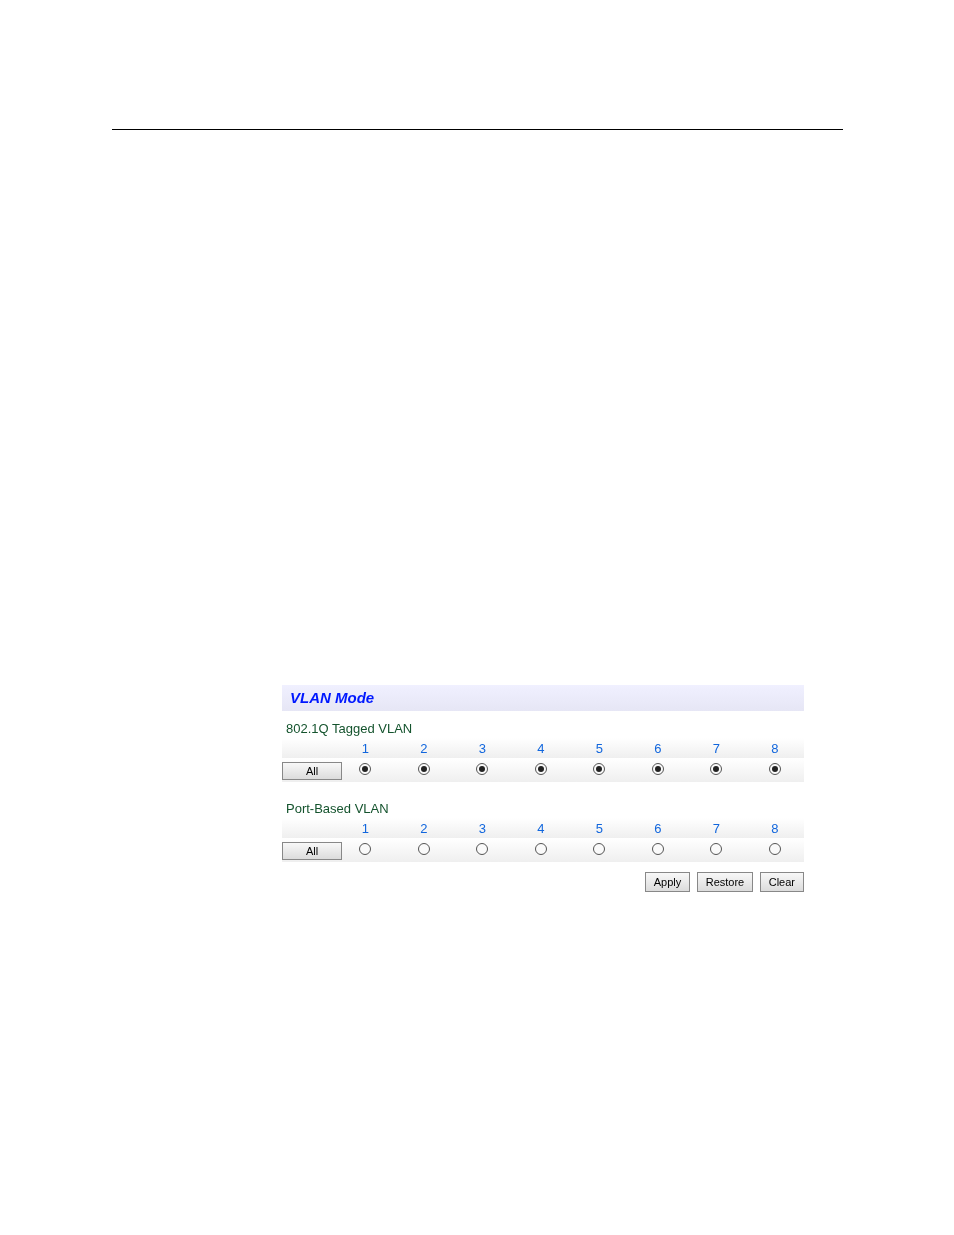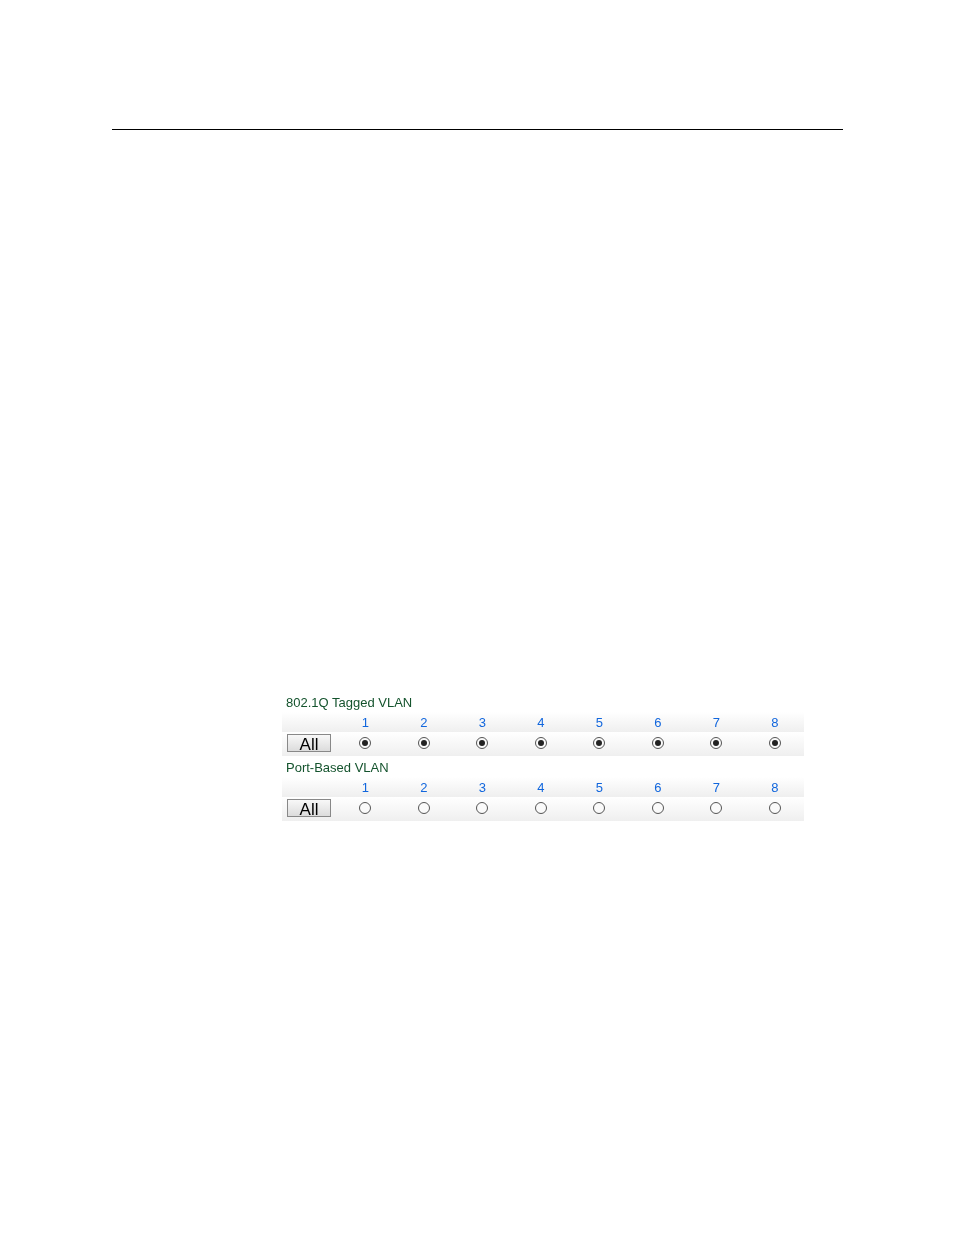--- a/index.html
+++ b/index.html
@@ -12,21 +12,21 @@
   .section { padding-top: 8px; }
   .section-label { color: #14532d; font-size: 13px; padding: 2px 4px; }
   table { border-collapse: collapse; width: 100%; table-layout: fixed; }
   th.port { color: #1166dd; font-size: 13px; font-weight: normal; text-align: center; height: 20px; }
   th.allcell { width: 54px; }
   td.allcell { text-align: center; }
   td.radiocell { text-align: center; height: 24px; }
   tr.shade td, tr.shade th { background: linear-gradient(#ffffff, #efefef); }
   
   .all-btn {
-    width: 44px; height: 18px; font-size: 17px;
+    width: 60px; height: 18px; font-size: 11px;
     background: linear-gradient(#f8f8f8,#dcdcdc);
     border: 1px solid #888;
     cursor: pointer;
   }
   .radio {
     display: inline-block; width: 12px; height: 12px; border: 1px solid #555; border-radius: 50%;
     position: relative; background: #fafafa;
   }
   .radio.sel::after {
     content: ""; position: absolute; left: 2px; top: 2px; width: 6px; height: 6px; border-radius: 50%; background: #222;
@@ -39,20 +39,23 @@
   }
 </style>
 </head>
 <body>
 
 <div class="page">
   <div class="hr"></div>
 
   <div class="figure">
 
+    <div class="title-bar">
+      <span class="title-text">VLAN Mode</span>
+    </div>
 
     <div class="section">
       <div class="section-label">802.1Q Tagged VLAN</div>
       <table>
         <tbody>
             <tr class="shade">
           <th class="allcell"></th>
           <th class="port">1</th>
           <th class="port">2</th>
           <th class="port">3</th>
@@ -72,21 +75,21 @@
           <td class="radiocell"><span class="radio sel"></span></td>
           <td class="radiocell"><span class="radio sel"></span></td>
           <td class="radiocell"><span class="radio sel"></span></td>
           <td class="radiocell"><span class="radio sel"></span></td>
           <td class="radiocell"><span class="radio sel"></span></td>
         </tr>
       </tbody>
         </table>
     </div>
 
-    <div class="section" style="padding-top:2px;">
+    <div class="section" style="padding-top:17px;">
       <div class="section-label">Port-Based VLAN</div>
       <table>
         <tbody>
             <tr class="shade">
           <th class="allcell"></th>
           <th class="port">1</th>
           <th class="port">2</th>
           <th class="port">3</th>
           <th class="port">4</th>
           <th class="port">5</th>
@@ -104,15 +107,20 @@
           <td class="radiocell"><span class="radio"></span></td>
           <td class="radiocell"><span class="radio"></span></td>
           <td class="radiocell"><span class="radio"></span></td>
           <td class="radiocell"><span class="radio"></span></td>
           <td class="radiocell"><span class="radio"></span></td>
         </tr>
       </tbody>
         </table>
     </div>
 
+    <div class="action-row">
+      <button class="act-btn">Apply</button>
+      <button class="act-btn">Restore</button>
+      <button class="act-btn">Clear</button>
+    </div>
 
   </div>
 </div>
 
 </body></html>

